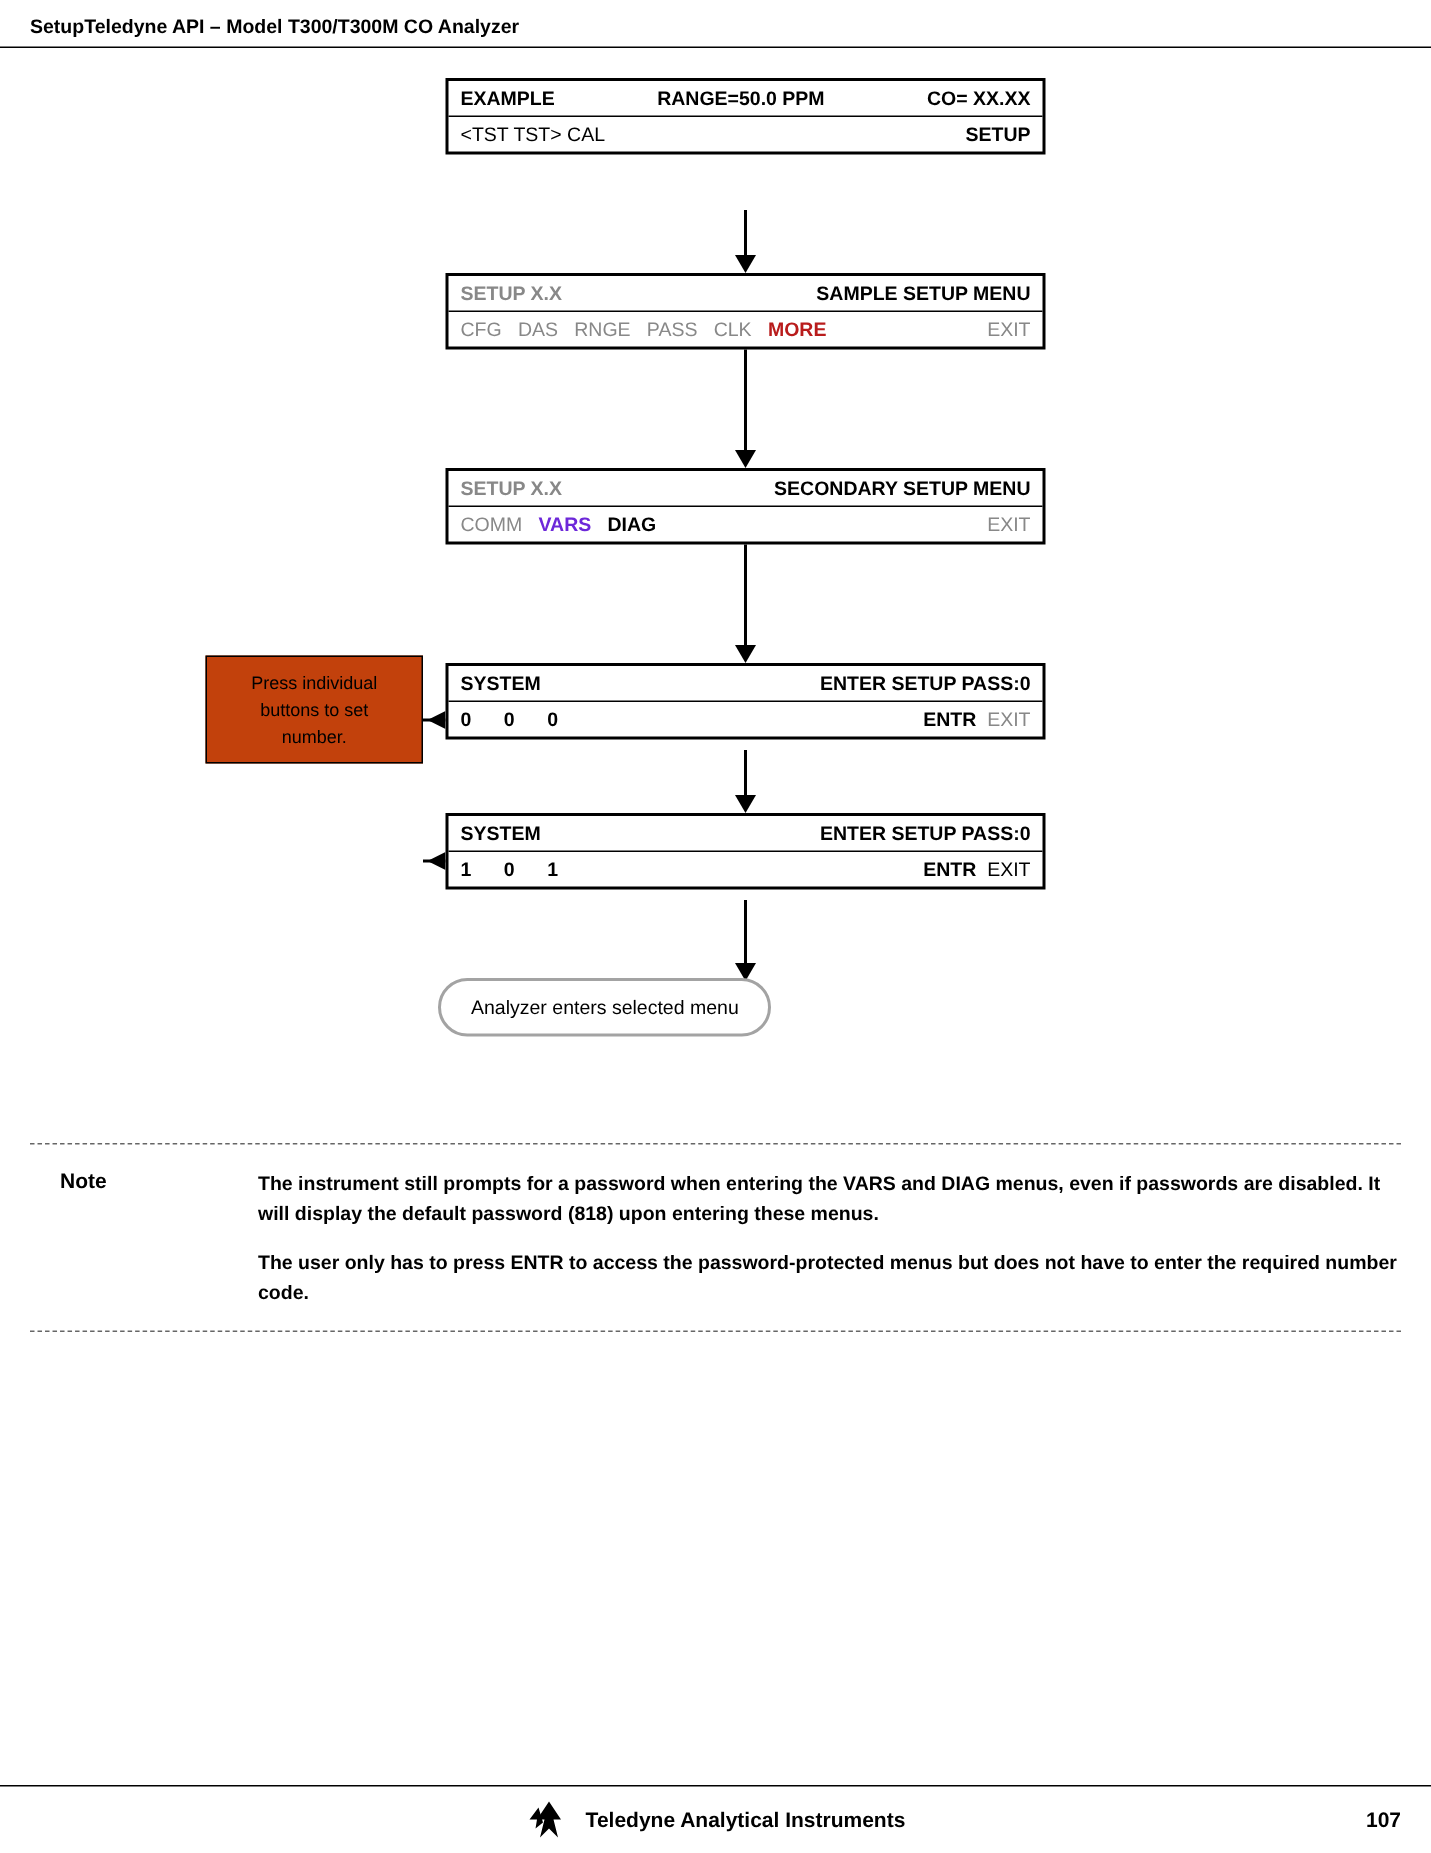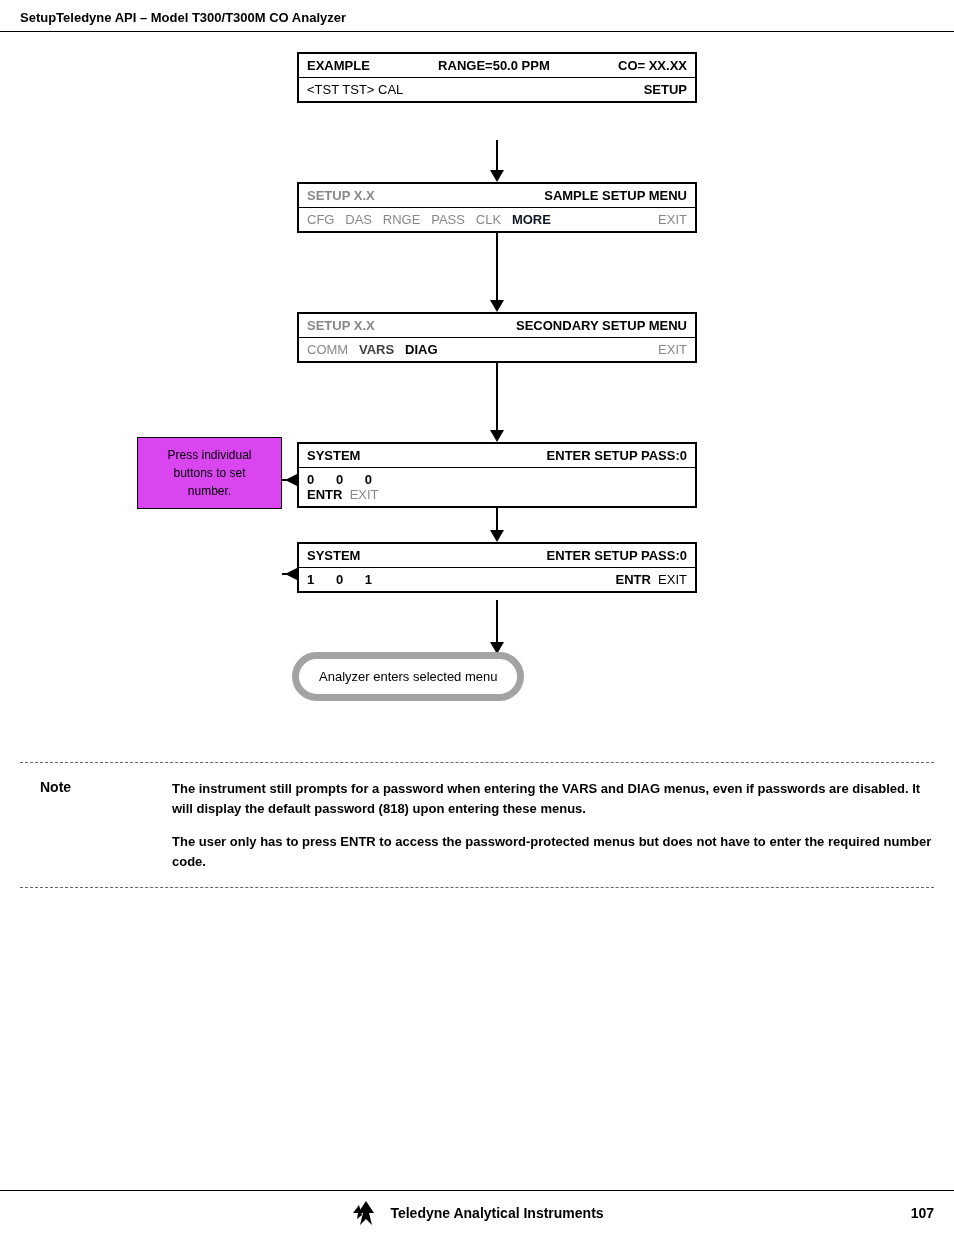--- a/index.html
+++ b/index.html
@@ -87,26 +87,26 @@
     .note-content p { margin-bottom: 14px; }
     .note-content p:last-child { margin-bottom: 0; }
 
     
     .callout-box {
       border: 1.5px solid #000;
       padding: 8px 10px;
       font-size: 12px;
       line-height: 1.5;
       text-align: center;
-      background: #d946ef;
+      background: #c2410c;
     }
 
     
     .oval-box {
-      border: 7px solid #a3a3a3;
+      border: 2px solid #a3a3a3;
       border-radius: 30px;
       padding: 10px 20px;
       font-size: 13px;
       text-align: center;
       background: #fff;
       display: inline-block;
     }
 
     
     .diagram-container {
@@ -192,49 +192,49 @@
         </div>
       </div>
 
       <div class="screen2 screen-box">
         <div class="screen-row top-row">
           <span style="color:#888">SETUP X.X</span>
           <span class="bold">SAMPLE SETUP MENU</span>
         </div>
         <div class="screen-row">
           <span style="color:#888">
-            CFG &nbsp; DAS &nbsp; RNGE &nbsp; PASS &nbsp; CLK &nbsp; <span class="bold" style="color:#0f172a">MORE</span>
+            CFG &nbsp; DAS &nbsp; RNGE &nbsp; PASS &nbsp; CLK &nbsp; <span class="bold" style="color:#b91c1c">MORE</span>
           </span>
           <span style="color:#888">EXIT</span>
         </div>
       </div>
 
       <div class="screen3 screen-box">
         <div class="screen-row top-row">
           <span style="color:#888">SETUP X.X</span>
           <span class="bold">SECONDARY SETUP MENU</span>
         </div>
         <div class="screen-row">
           <span style="color:#888">
             <span>COMM</span>
             &nbsp;
-            <span class="bold" style="color:#404040">VARS</span>
+            <span class="bold" style="color:#6d28d9">VARS</span>
             &nbsp;
             <span class="bold" style="color:#000">DIAG</span>
           </span>
           <span style="color:#888">EXIT</span>
         </div>
       </div>
 
       <div class="screen4 screen-box">
         <div class="screen-row top-row">
           <span class="bold">SYSTEM</span>
           <span class="bold">ENTER SETUP PASS:0</span>
         </div>
-        <div class="screen-row" style="font-weight:bold;flex-direction:column;">
+        <div class="screen-row" style="font-weight:bold;">
           <span>
             <span>0</span>
             &nbsp;&nbsp;&nbsp;&nbsp;
             <span>0</span>
             &nbsp;&nbsp;&nbsp;&nbsp;
             <span>0</span>
           </span>
           <span>
             <span>ENTR</span>&nbsp;
             <span style="color:#888; font-weight:normal;">EXIT</span>

